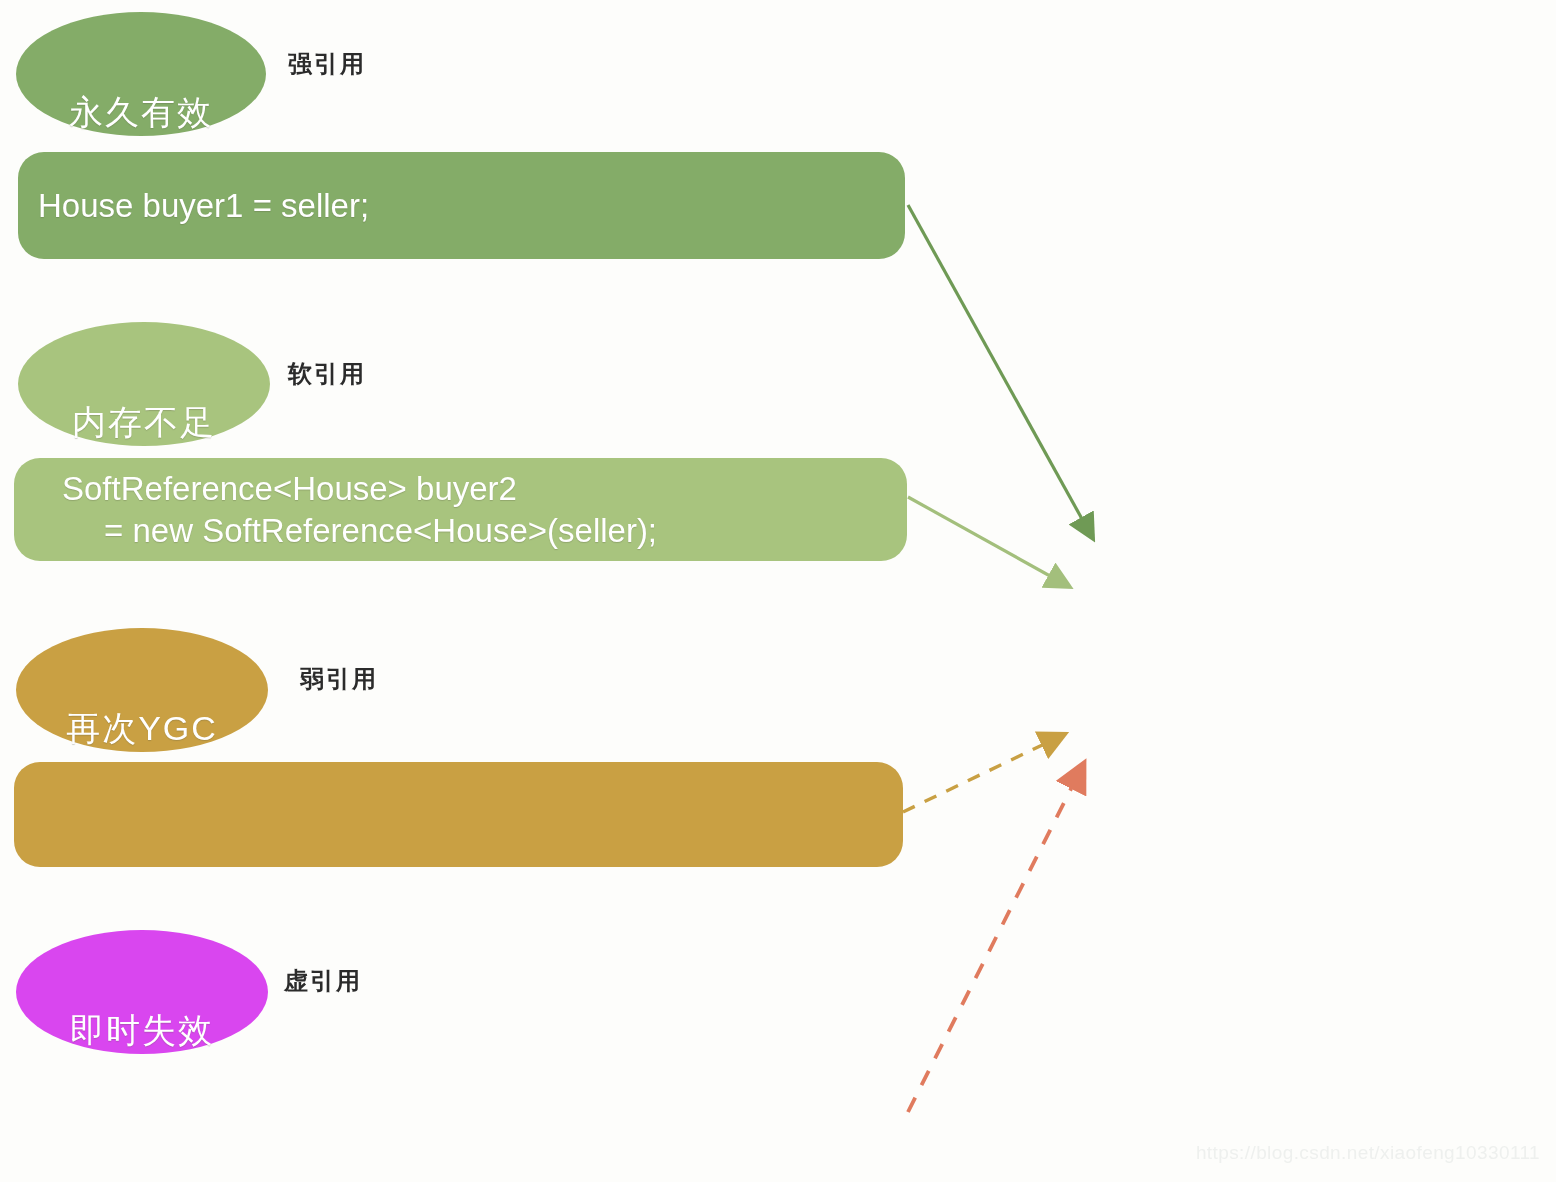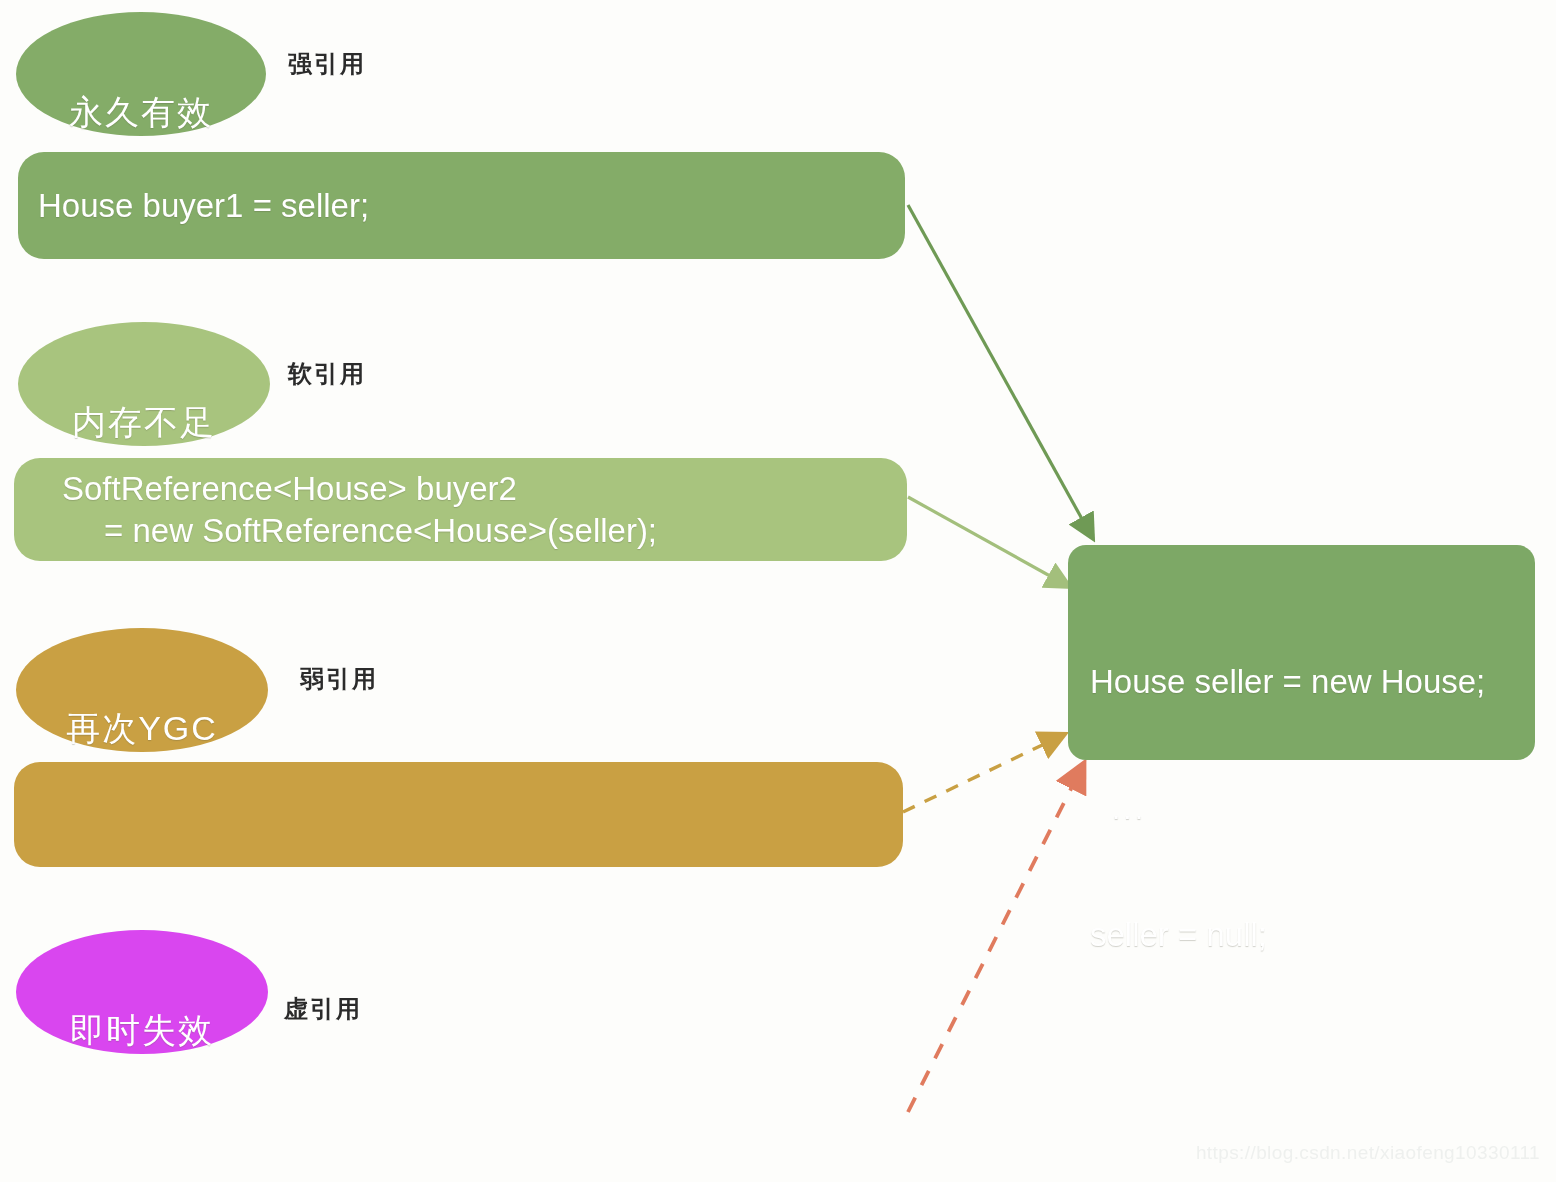--- a/index.html
+++ b/index.html
@@ -147,25 +147,20 @@
   </div>
   <div class="side-label" style="left:300px; top:663px;">
     <span>弱引用</span>
   </div>
   <div class="code-box" style="left:14px; top:762px; width:889px; height:105px; background:#c9a043;">
   </div>
 
   <div class="ellipse" style="left:16px; top:930px; width:252px; height:124px; background:#d946ef;">
     <span>即时失效</span>
   </div>
-  <div class="side-label" style="left:284px; top:965px;margin-top:28px;">
+  <div class="side-label" style="left:284px; top:965px;">
     <span>虚引用</span>
   </div>
 
-  <div class="target-box" style="left:1068px; top:545px; width:467px; height:215px; background:#7da866;">
-    <div>House seller = new House;</div>
-    <div class="ellipsis">...</div>
-    <div>seller = null;</div>
-  </div>
 
   <div class="watermark">https://blog.csdn.net/xiaofeng10330111</div>
 
 </div>
 
 </body></html>

